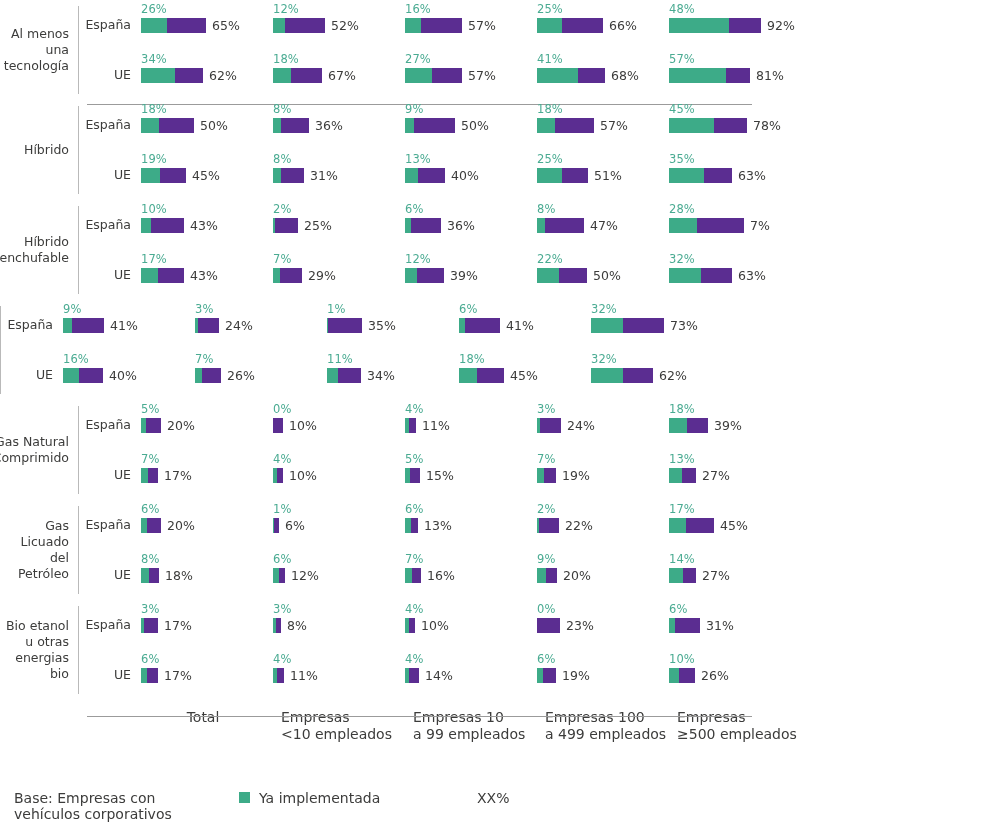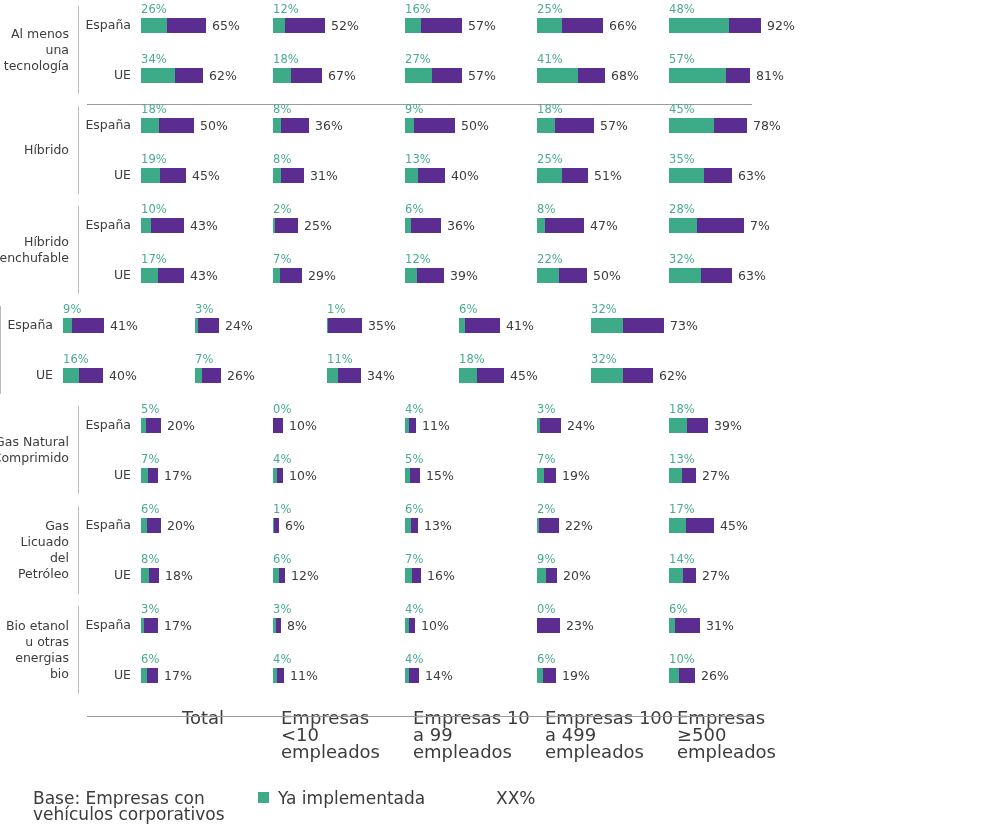--- a/index.html
+++ b/index.html
@@ -110,37 +110,36 @@
   .axis {
     display: flex;
     padding-left: 87px;
     padding-top: 9px;
   }
   .axis-spacer { flex: 0 0 62px; }
   .axis-items { flex: 1 1 auto; display: flex; }
   .axis-item {
     width: 132px;
     flex: 0 0 132px;
-    font-size: 18px;
+    font-size: 14px;
     line-height: 17px;
     color: #3c3c3b;
   }
   .axis-item.center { text-align: center; padding-right: 24px; }
 
   
   .legend {
     position: absolute;
     left: 14px;
     top: 790px;
     right: 0;
     display: flex;
-    font-size: 17px;
+    font-size: 14px;
     line-height: 16px;
     color: #3c3c3b;
-    margin-left: 19px;
   }
   .legend-base { width: 225px; flex:0 0 225px; }
   .legend-item { display: flex; align-items: flex-start; }
   .legend-item.it1 { width: 238px; flex:0 0 238px; }
   .legend-item.it2 { width: 208px; flex:0 0 208px; }
   .legend-item.it3 { flex: 1 1 auto; }
   .swatch {
     width: 11px; height: 11px;
     flex: 0 0 11px;
     margin-top: 2px;

